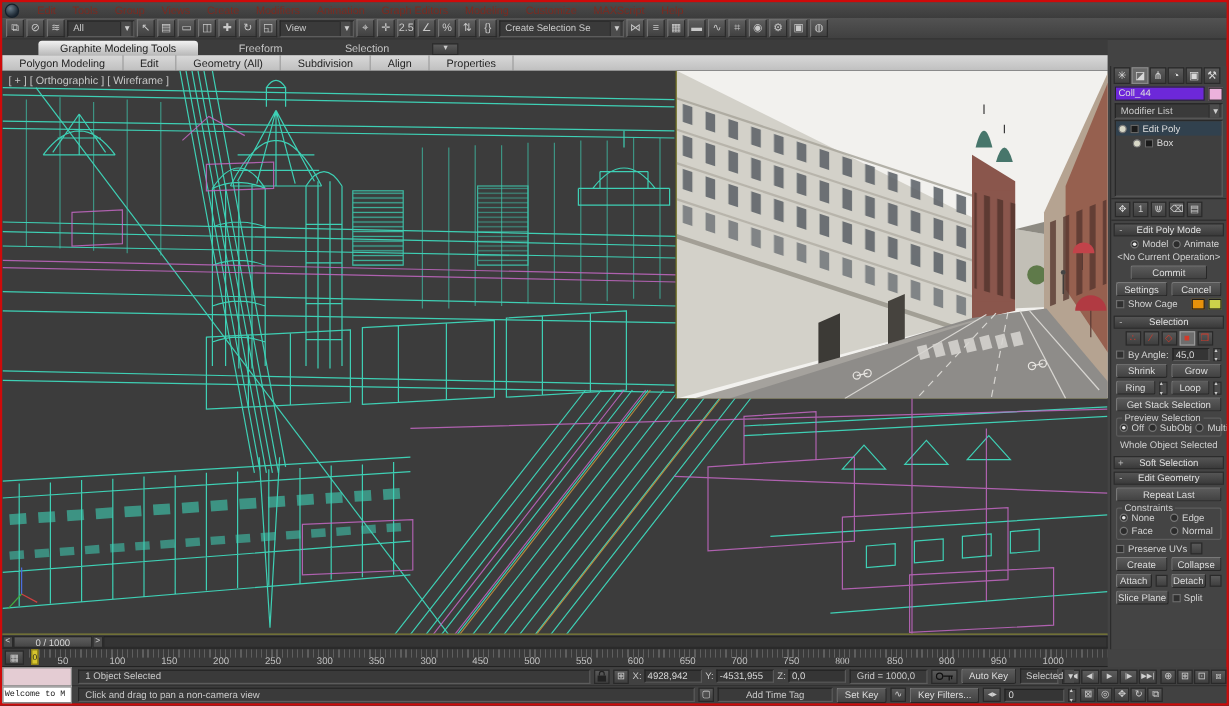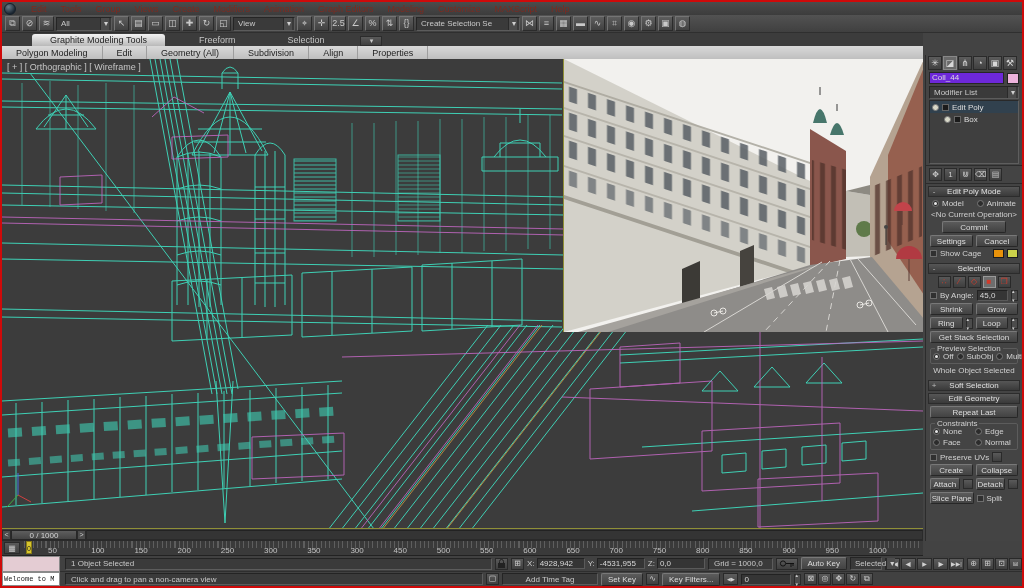--- a/index.html
+++ b/index.html
@@ -344,21 +344,21 @@
         <span class="sbico">⌫</span>
         <span class="sbico">▤</span>
       </div>
 
     <div class="roll">
       <div class="rollhead">
           <span class="pm">-</span>
           <span class="ttl">Edit Poly Mode</span>
         </div>
       <div class="rollbody">
-        <div class="row" style="justify-content:space-between;padding:0 2px">
+        <div class="row" style="justify-content:flex-end;padding:0 2px">
           <label class="rb sel">
               <i></i>
               <span>Model</span>
             </label>
           <label class="rb">
               <i></i>
               <span>Animate</span>
             </label>
         </div>
         <div class="ctr">&lt;No Current Operation&gt;</div>
@@ -520,21 +520,21 @@
         <span style="left: 240px;">300</span>
         <span style="left: 283.2px;">350</span>
         <span style="left: 326.4px;">300</span>
         <span style="left: 369.6px;">450</span>
         <span style="left: 412.8px;">500</span>
         <span style="left: 456px;">550</span>
         <span style="left: 499.2px;">600</span>
         <span style="left: 542.4px;">650</span>
         <span style="left: 585.6px;">700</span>
         <span style="left: 628.8px;">750</span>
-        <span style="left: 672px;">800</span>
+        <span style="left: 672px; font-family: Liberation Serif, serif;">800</span>
         <span style="left: 715.2px;">850</span>
         <span style="left: 758.4px;">900</span>
         <span style="left: 801.6px;">950</span>
         <span style="left: 844.8px;">1000</span>
       </div>
     <div id="marker0">0</div>
   </div>
 
   <div id="row1" class="abs">
     <span style="width:60px;flex:none"></span>
@@ -581,21 +581,21 @@
     <div data-list="nav_row1" style="display:flex;gap:1px">
         <span class="mini">⊕</span>
         <span class="mini">⊞</span>
         <span class="mini">⊡</span>
         <span class="mini">⧈</span>
       </div>
   </div>
 
   <div id="row2" class="abs">
     <span style="width:60px;flex:none"></span>
-    <div class="sunken" style="width:418px">
+    <div class="sunken" style="width:514px">
         <span>Click and drag to pan a non-camera view</span>
       </div>
     <span class="mini">▢</span>
     <div class="sunken" style="width:96px;justify-content:center">
         <span>Add Time Tag</span>
       </div>
     <div class="gbtn">Set Key</div>
     <span class="mini">∿</span>
     <div class="gbtn">Key Filters...</div>
     <span class="pbtn" style="font-size:5px">◀▶</span>

